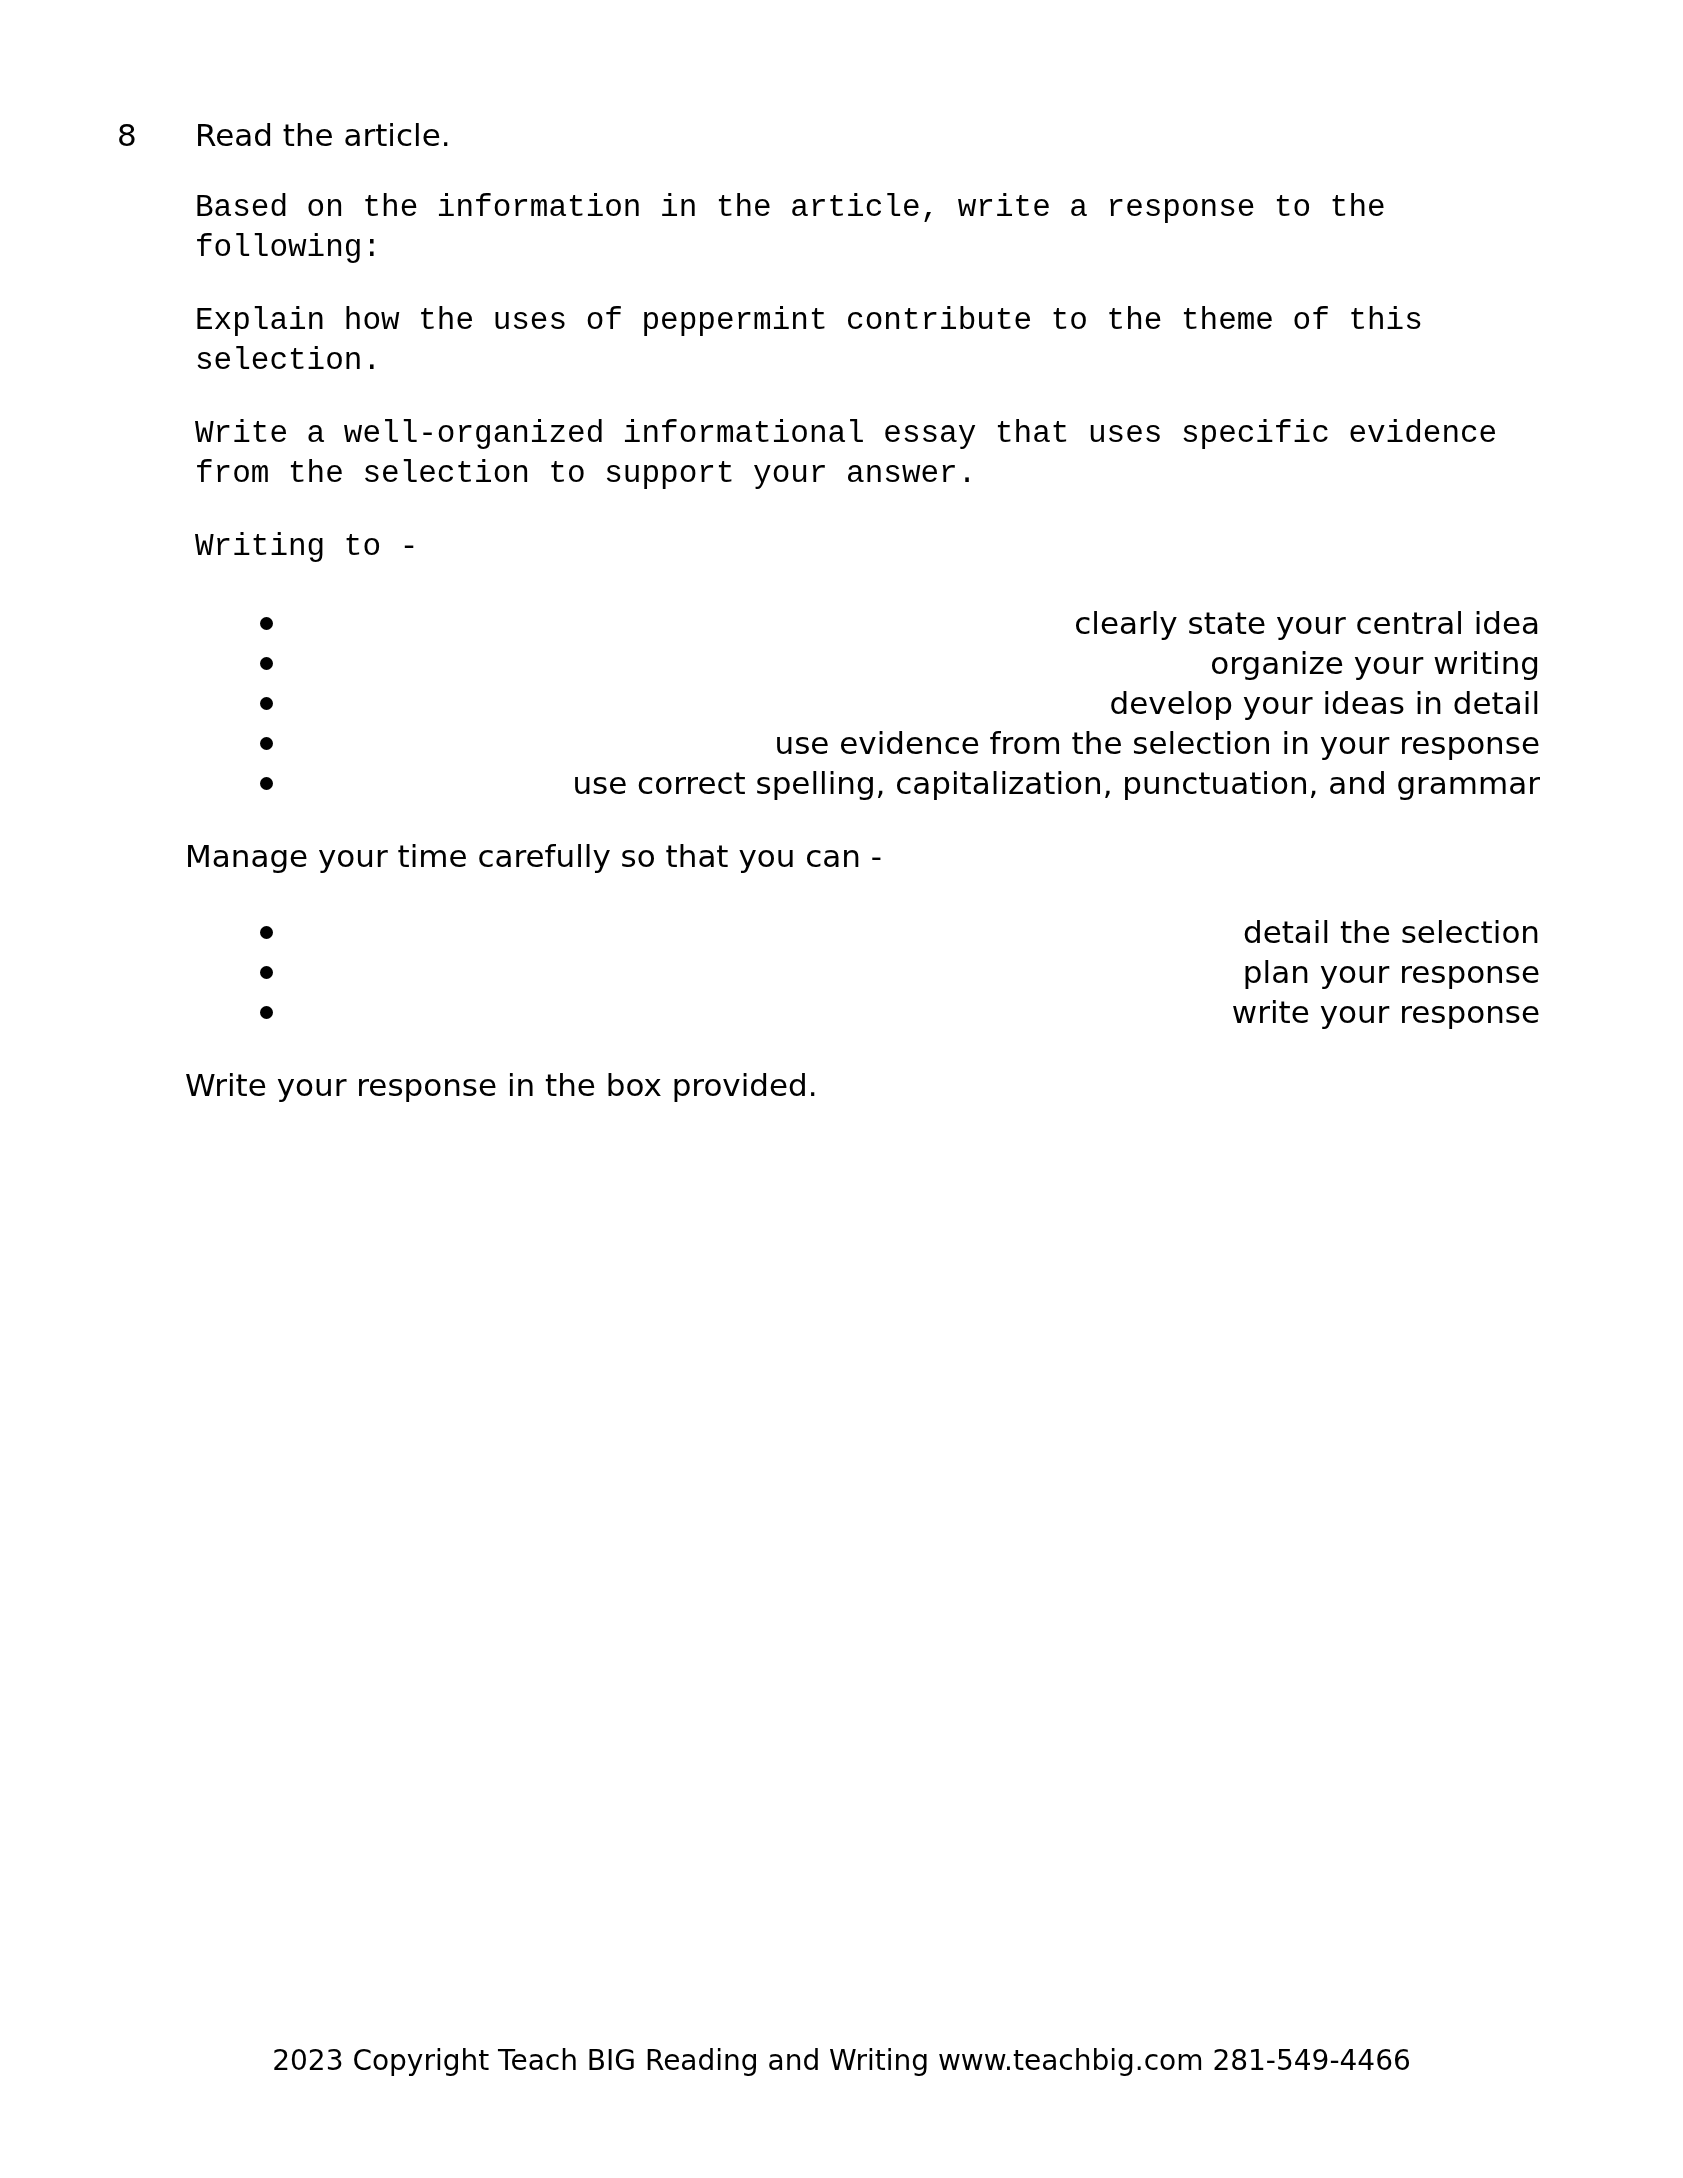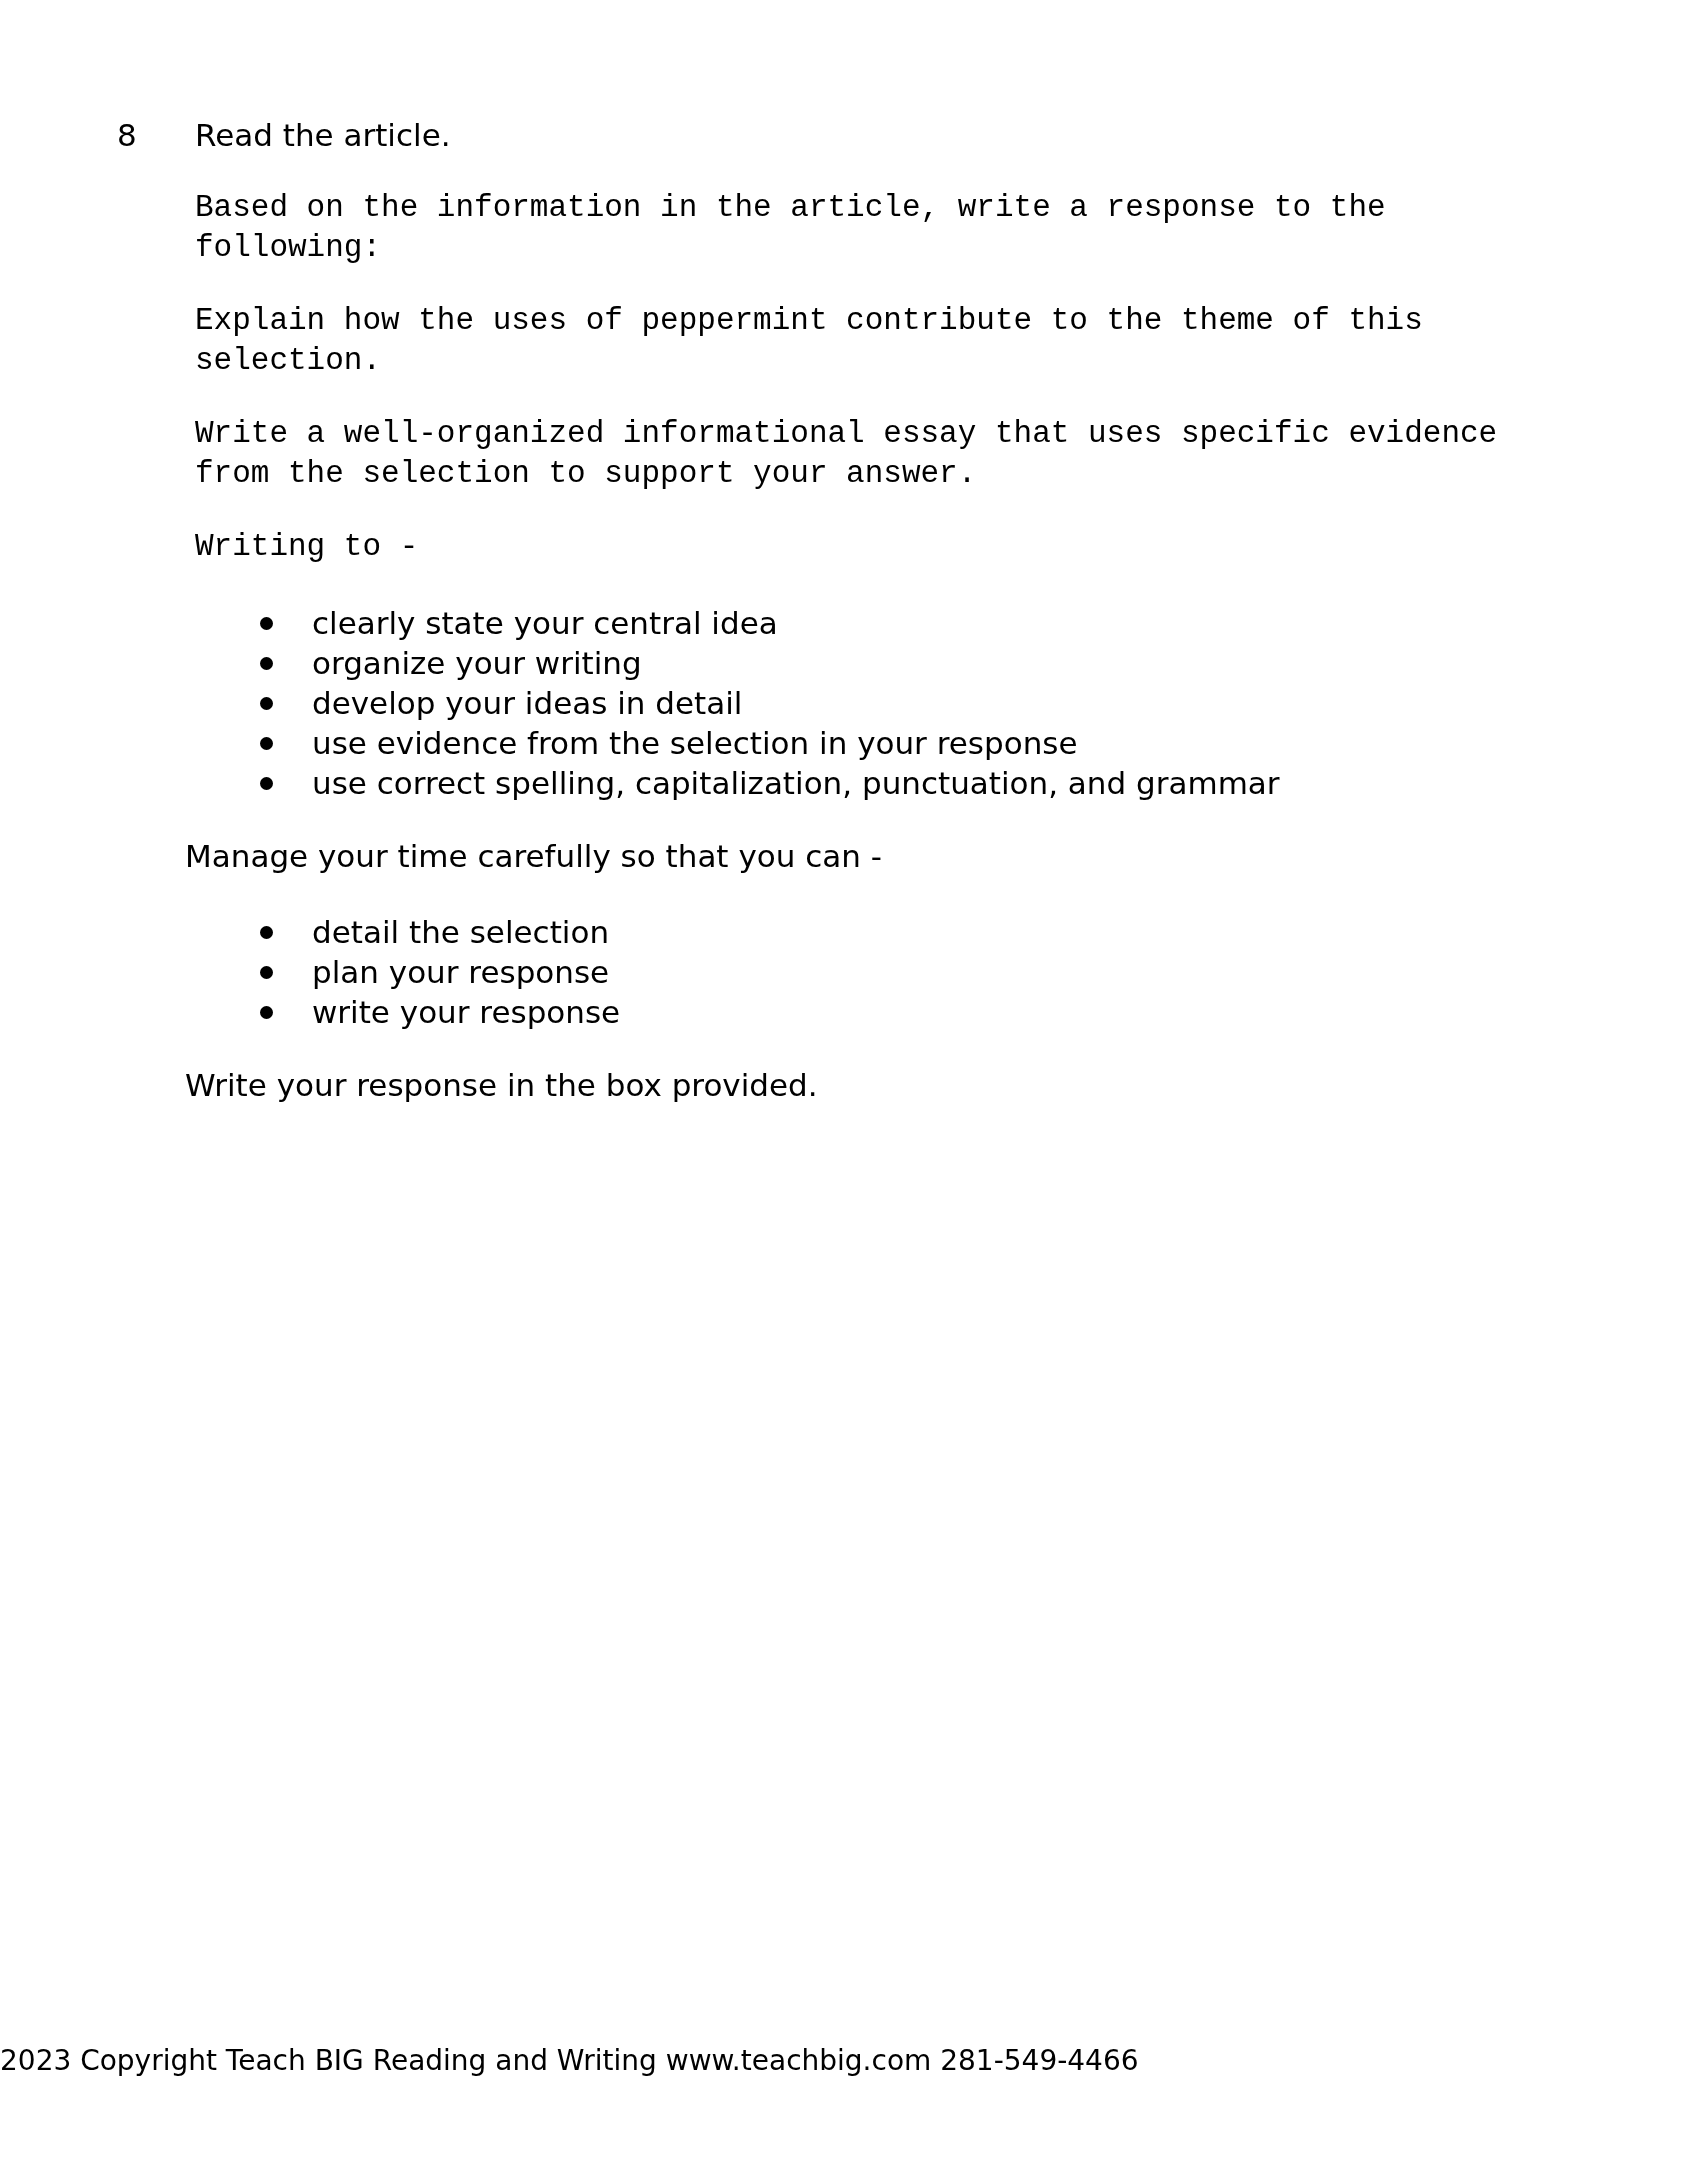--- a/index.html
+++ b/index.html
@@ -41,35 +41,37 @@
   }
   ul.bullets {
     list-style: none;
     margin: 36px 0 0 195px;
     padding: 0 0 0 117px;
     max-width: 1228px;
   }
   ul.bullets li {
     position: relative;
     line-height: 40px;
+    text-align: right;
   }
   .bullet {
     position: absolute;
     left: -52px;
     top: 14px;
     width: 13px;
     height: 13px;
     border-radius: 50%;
     background: #000000;
   }
   .footer {
     position: absolute;
     top: 2043px;
     left: 0;
     right: 0;
+    text-align: center;
     font-size: 28px;
     line-height: 36px;
   }
 </style>
 </head>
 <body>
 
 <div class="page">
   <div class="content">
 

